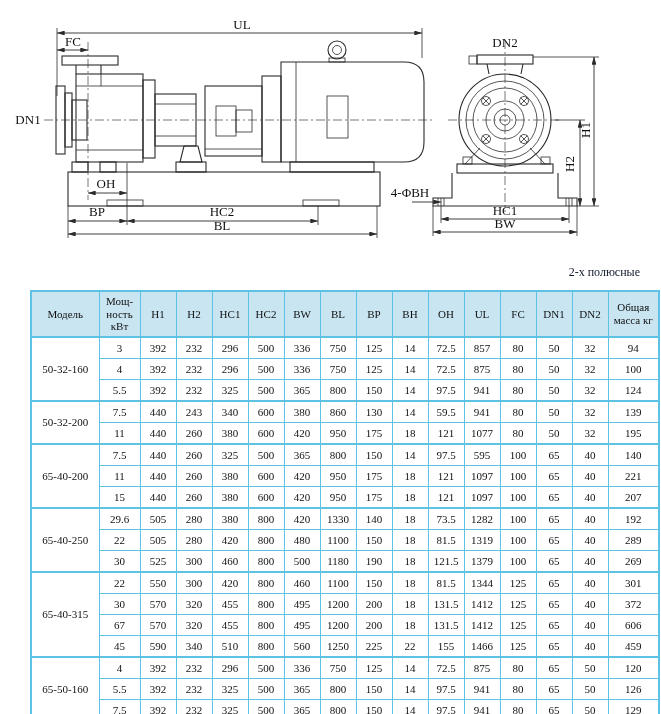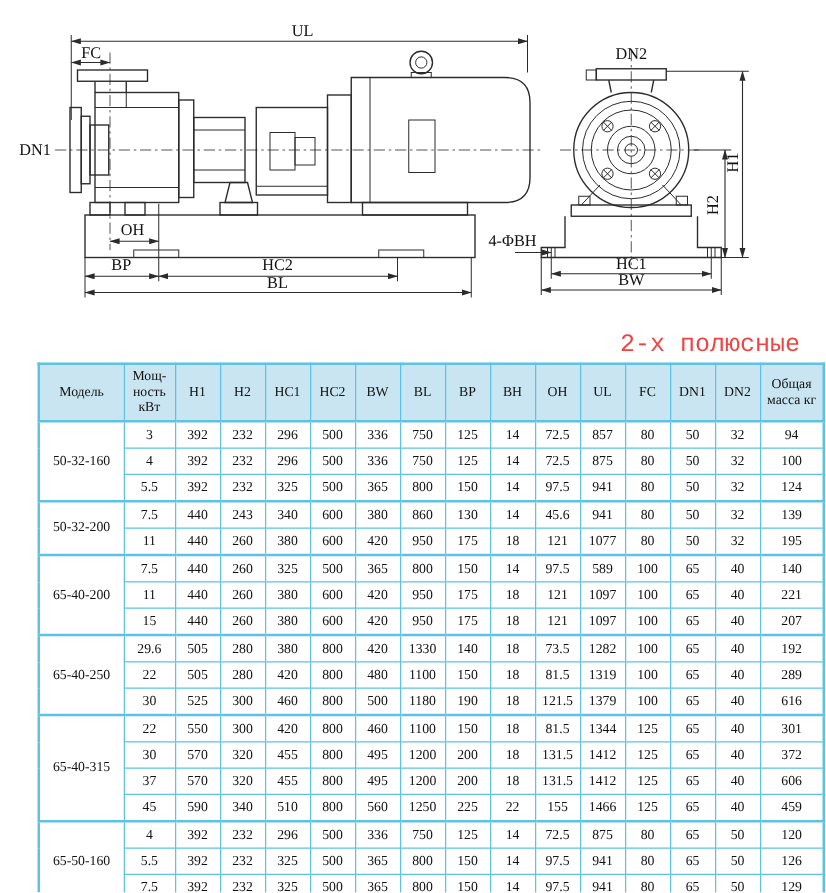--- a/index.html
+++ b/index.html
@@ -4,22 +4,22 @@
 <style>
   html,body{margin:0;padding:0;background:#fff;}
   .sheet{position:relative;width:661px;height:714px;background:#fff;overflow:hidden;
          font-family:"Liberation Serif",serif;color:#111;}
   svg{display:block;}
   .geo{stroke:#2b2b2b;stroke-width:1.1;fill:none;}
   .thin{stroke:#2b2b2b;stroke-width:0.8;fill:none;}
   .dim{stroke:#2b2b2b;stroke-width:0.9;fill:none;}
   .cl{stroke:#555;stroke-width:0.8;fill:none;stroke-dasharray:9 3 2 3;}
   .dimtxt{font-family:"Liberation Serif",serif;font-size:13px;fill:#111;}
-  .subtitle{position:absolute;top:265px;right:21px;font-family:Liberation Mono, monospace;
-            font-size:20px;color:#ef4444;}
+  .subtitle{position:absolute;top:265px;right:21px;font-family:Liberation Serif, serif;
+            font-size:12px;color:#0f172a;}
   table.specs{position:absolute;top:290px;left:30px;width:628px;border-collapse:collapse;
               table-layout:fixed;border:2px solid #5ec2e4;}
   .specs th,.specs td{border:1px solid #5ec2e4;text-align:center;vertical-align:middle;
               padding:0;font-size:11px;font-weight:normal;color:#111;line-height:1.15;}
   .specs thead th{background:#c9e5f2;height:44px;border-bottom:2px solid #5ec2e4;}
   .specs tbody td{height:20px;background:#fff;}
   .specs tr.group-start td{border-top:2px solid #5ec2e4;}
 </style>
 </head>
 <body>
@@ -272,21 +272,21 @@
           <td rowspan="2">50-32-200</td>
           <td>7.5</td>
           <td>440</td>
           <td>243</td>
           <td>340</td>
           <td>600</td>
           <td>380</td>
           <td>860</td>
           <td>130</td>
           <td>14</td>
-          <td>45.6</td>
+          <td>59.5</td>
           <td>941</td>
           <td>80</td>
           <td>50</td>
           <td>32</td>
           <td>139</td>
         </tr>
         <tr>
           <td>11</td>
           <td>440</td>
           <td>260</td>
@@ -308,21 +308,21 @@
           <td>7.5</td>
           <td>440</td>
           <td>260</td>
           <td>325</td>
           <td>500</td>
           <td>365</td>
           <td>800</td>
           <td>150</td>
           <td>14</td>
           <td>97.5</td>
-          <td>589</td>
+          <td>595</td>
           <td>100</td>
           <td>65</td>
           <td>40</td>
           <td>140</td>
         </tr>
         <tr>
           <td>11</td>
           <td>440</td>
           <td>260</td>
           <td>380</td>
@@ -398,21 +398,21 @@
           <td>800</td>
           <td>500</td>
           <td>1180</td>
           <td>190</td>
           <td>18</td>
           <td>121.5</td>
           <td>1379</td>
           <td>100</td>
           <td>65</td>
           <td>40</td>
-          <td>616</td>
+          <td>269</td>
         </tr>
         <tr class="group-start">
           <td rowspan="4">65-40-315</td>
           <td>22</td>
           <td>550</td>
           <td>300</td>
           <td>420</td>
           <td>800</td>
           <td>460</td>
           <td>1100</td>
@@ -436,21 +436,21 @@
           <td>200</td>
           <td>18</td>
           <td>131.5</td>
           <td>1412</td>
           <td>125</td>
           <td>65</td>
           <td>40</td>
           <td>372</td>
         </tr>
         <tr>
-          <td>37</td>
+          <td>67</td>
           <td>570</td>
           <td>320</td>
           <td>455</td>
           <td>800</td>
           <td>495</td>
           <td>1200</td>
           <td>200</td>
           <td>18</td>
           <td>131.5</td>
           <td>1412</td>

